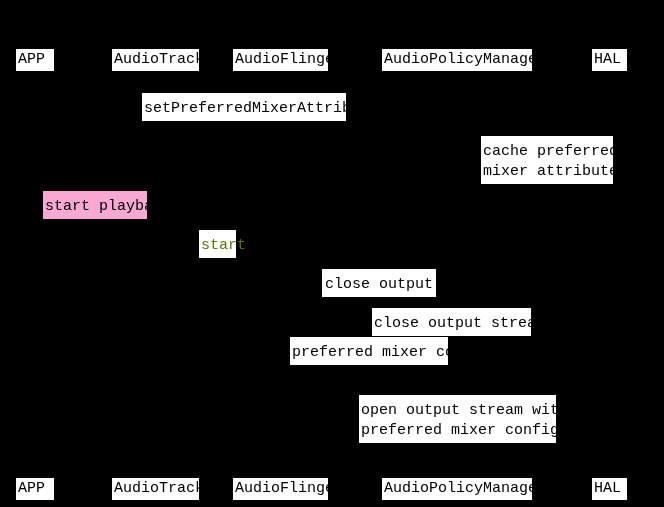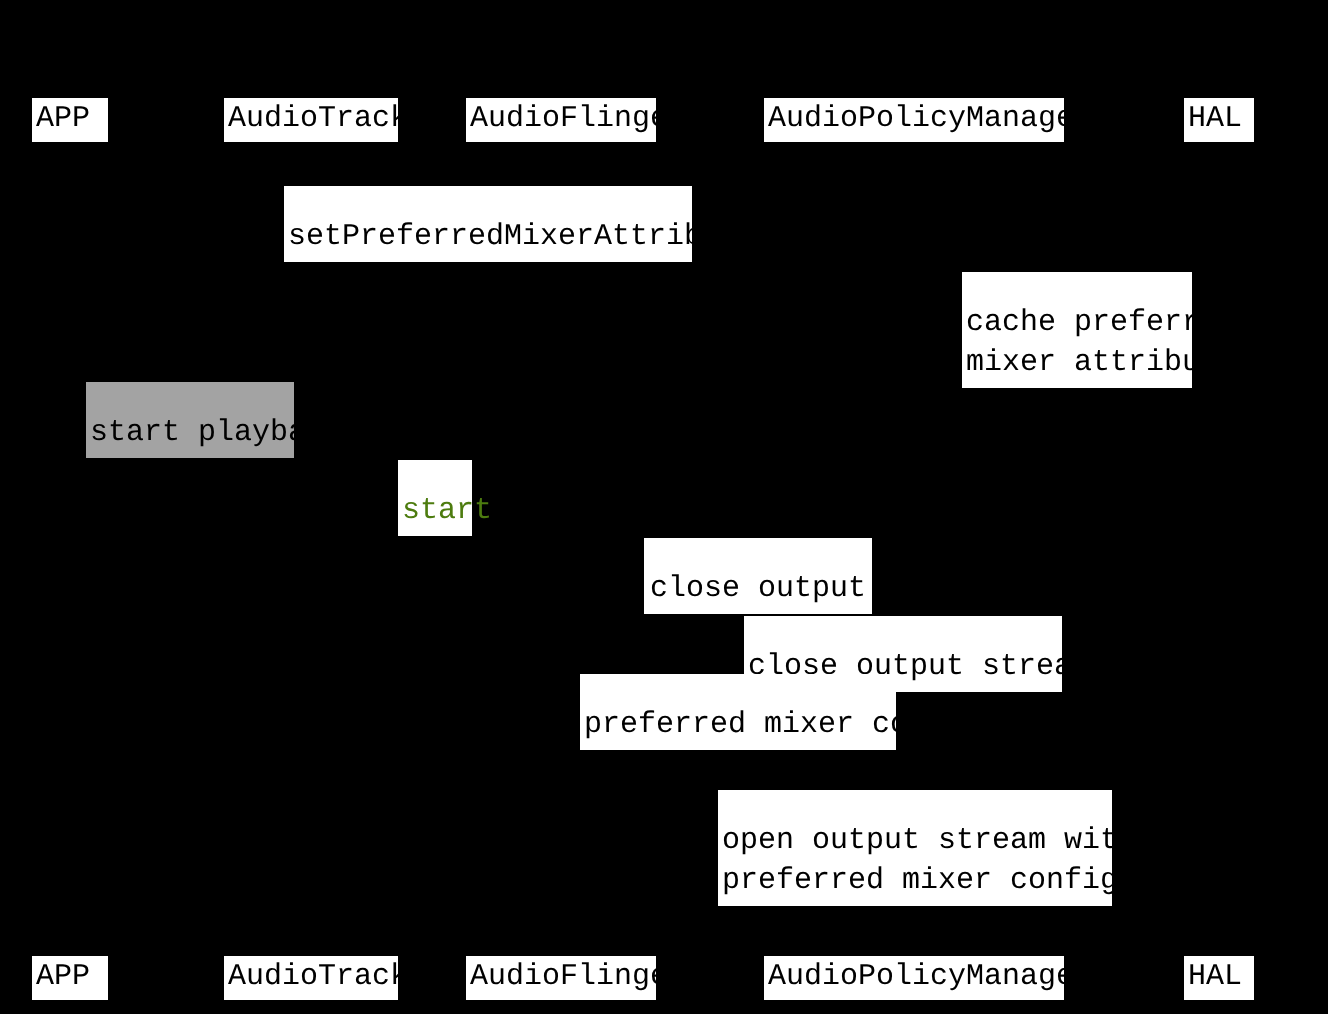--- a/index.html
+++ b/index.html
@@ -34,21 +34,21 @@
     width: 1px;
     background: #000000;
   }
   
   .msg {
     position: absolute;
     background: #ffffff;
     color: #000000;
     font-size: 15px;
     line-height: 20px;
-    padding: 16px 2px 2px 2px;
+    padding: 6px 2px 2px 2px;
     white-space: pre;
     box-sizing: border-box;
   }
   .msg.center { text-align: center; }
   .msg.left   { text-align: left; }
   
   .arrow {
     position: absolute;
     height: 1px;
     background: #000000;
@@ -70,23 +70,23 @@
     <div class="participant" style="left: 382px; top: 29px; width: 150px; background: rgb(255, 255, 255); color: rgb(0, 0, 0);"><span>AudioPolicyManager</span></div>
     <div class="participant" style="left: 592px; top: 29px; width: 35px; background: rgb(255, 255, 255); color: rgb(0, 0, 0);"><span>HAL</span></div>
     <div class="participant" style="left: 16px; top: 458px; width: 38px; background: rgb(255, 255, 255); color: rgb(0, 0, 0);"><span>APP</span></div>
     <div class="participant" style="left: 112px; top: 458px; width: 87px; background: rgb(255, 255, 255); color: rgb(0, 0, 0);"><span>AudioTrack</span></div>
     <div class="participant" style="left: 233px; top: 458px; width: 95px; background: rgb(255, 255, 255); color: rgb(0, 0, 0);"><span>AudioFlinger</span></div>
     <div class="participant" style="left: 382px; top: 458px; width: 150px; background: rgb(255, 255, 255); color: rgb(0, 0, 0);"><span>AudioPolicyManager</span></div>
     <div class="participant" style="left: 592px; top: 458px; width: 35px; background: rgb(255, 255, 255); color: rgb(0, 0, 0);"><span>HAL</span></div>
     <div class="arrow" style="left: 35px; top: 95px; width: 422px;"></div>
     <div class="msg center" title="setPreferredMixerAttributes" style="left: 142px; top: 73px; width: 204px; background: rgb(255, 255, 255); color: rgb(0, 0, 0);"><div>setPreferredMixerAttributes</div></div>
     <div class="arrow" style="left: 457px; top: 157px; width: 24px;"></div>
-    <div class="msg left" title="cache preferred mixer attributes" style="left: 481px; top: 116px; width: 115px; background: rgb(255, 255, 255); color: rgb(0, 0, 0); text-align: center;"><div>cache preferred</div><div>mixer attributes</div></div>
+    <div class="msg left" title="cache preferred mixer attributes" style="left: 481px; top: 116px; width: 132px; background: rgb(255, 255, 255); color: rgb(0, 0, 0); text-align: center;"><div>cache preferred</div><div>mixer attributes</div></div>
     <div class="arrow" style="left: 35px; top: 193px; width: 120px;"></div>
-    <div class="msg center" title="start playback" style="left: 43px; top: 171px; width: 104px; background: #a3a3a3; color: rgb(0, 0, 0);"><div>start playback</div></div>
+    <div class="msg center" title="start playback" style="left: 43px; top: 171px; width: 104px; background: #f9a8d4; color: rgb(0, 0, 0);"><div>start playback</div></div>
     <div class="arrow" style="left: 155px; top: 232px; width: 125px;"></div>
     <div class="msg center" title="start" style="left: 199px; top: 210px; width: 37px; background: rgb(255, 255, 255); color: #4d7c0f;"><div>start</div></div>
     <div class="arrow" style="left: 280px; top: 271px; width: 177px;"></div>
     <div class="msg center" title="close output" style="left: 322px; top: 249px; width: 114px; background: rgb(255, 255, 255); color: rgb(0, 0, 0);"><div>close output</div></div>
     <div class="arrow" style="left: 457px; top: 310px; width: 152px;"></div>
     <div class="msg center" title="close output stream" style="left: 372px; top: 288px; width: 159px; background: rgb(255, 255, 255); color: rgb(0, 0, 0);"><div>close output stream</div></div>
     <div class="arrow" style="left: 280px; top: 358px; width: 177px;"></div>
     <div class="msg center" title="open output with preferred mixer config" style="left: 290px; top: 317px; width: 158px; background: rgb(255, 255, 255); color: rgb(0, 0, 0);"><div>preferred mixer config</div></div>
     <div class="arrow" style="left: 457px; top: 416px; width: 152px;"></div>
     <div class="msg center" title="open output stream with preferred mixer config" style="left: 359px; top: 375px; width: 197px; background: rgb(255, 255, 255); color: rgb(0, 0, 0);"><div>open output stream with</div><div>preferred mixer config</div></div>

